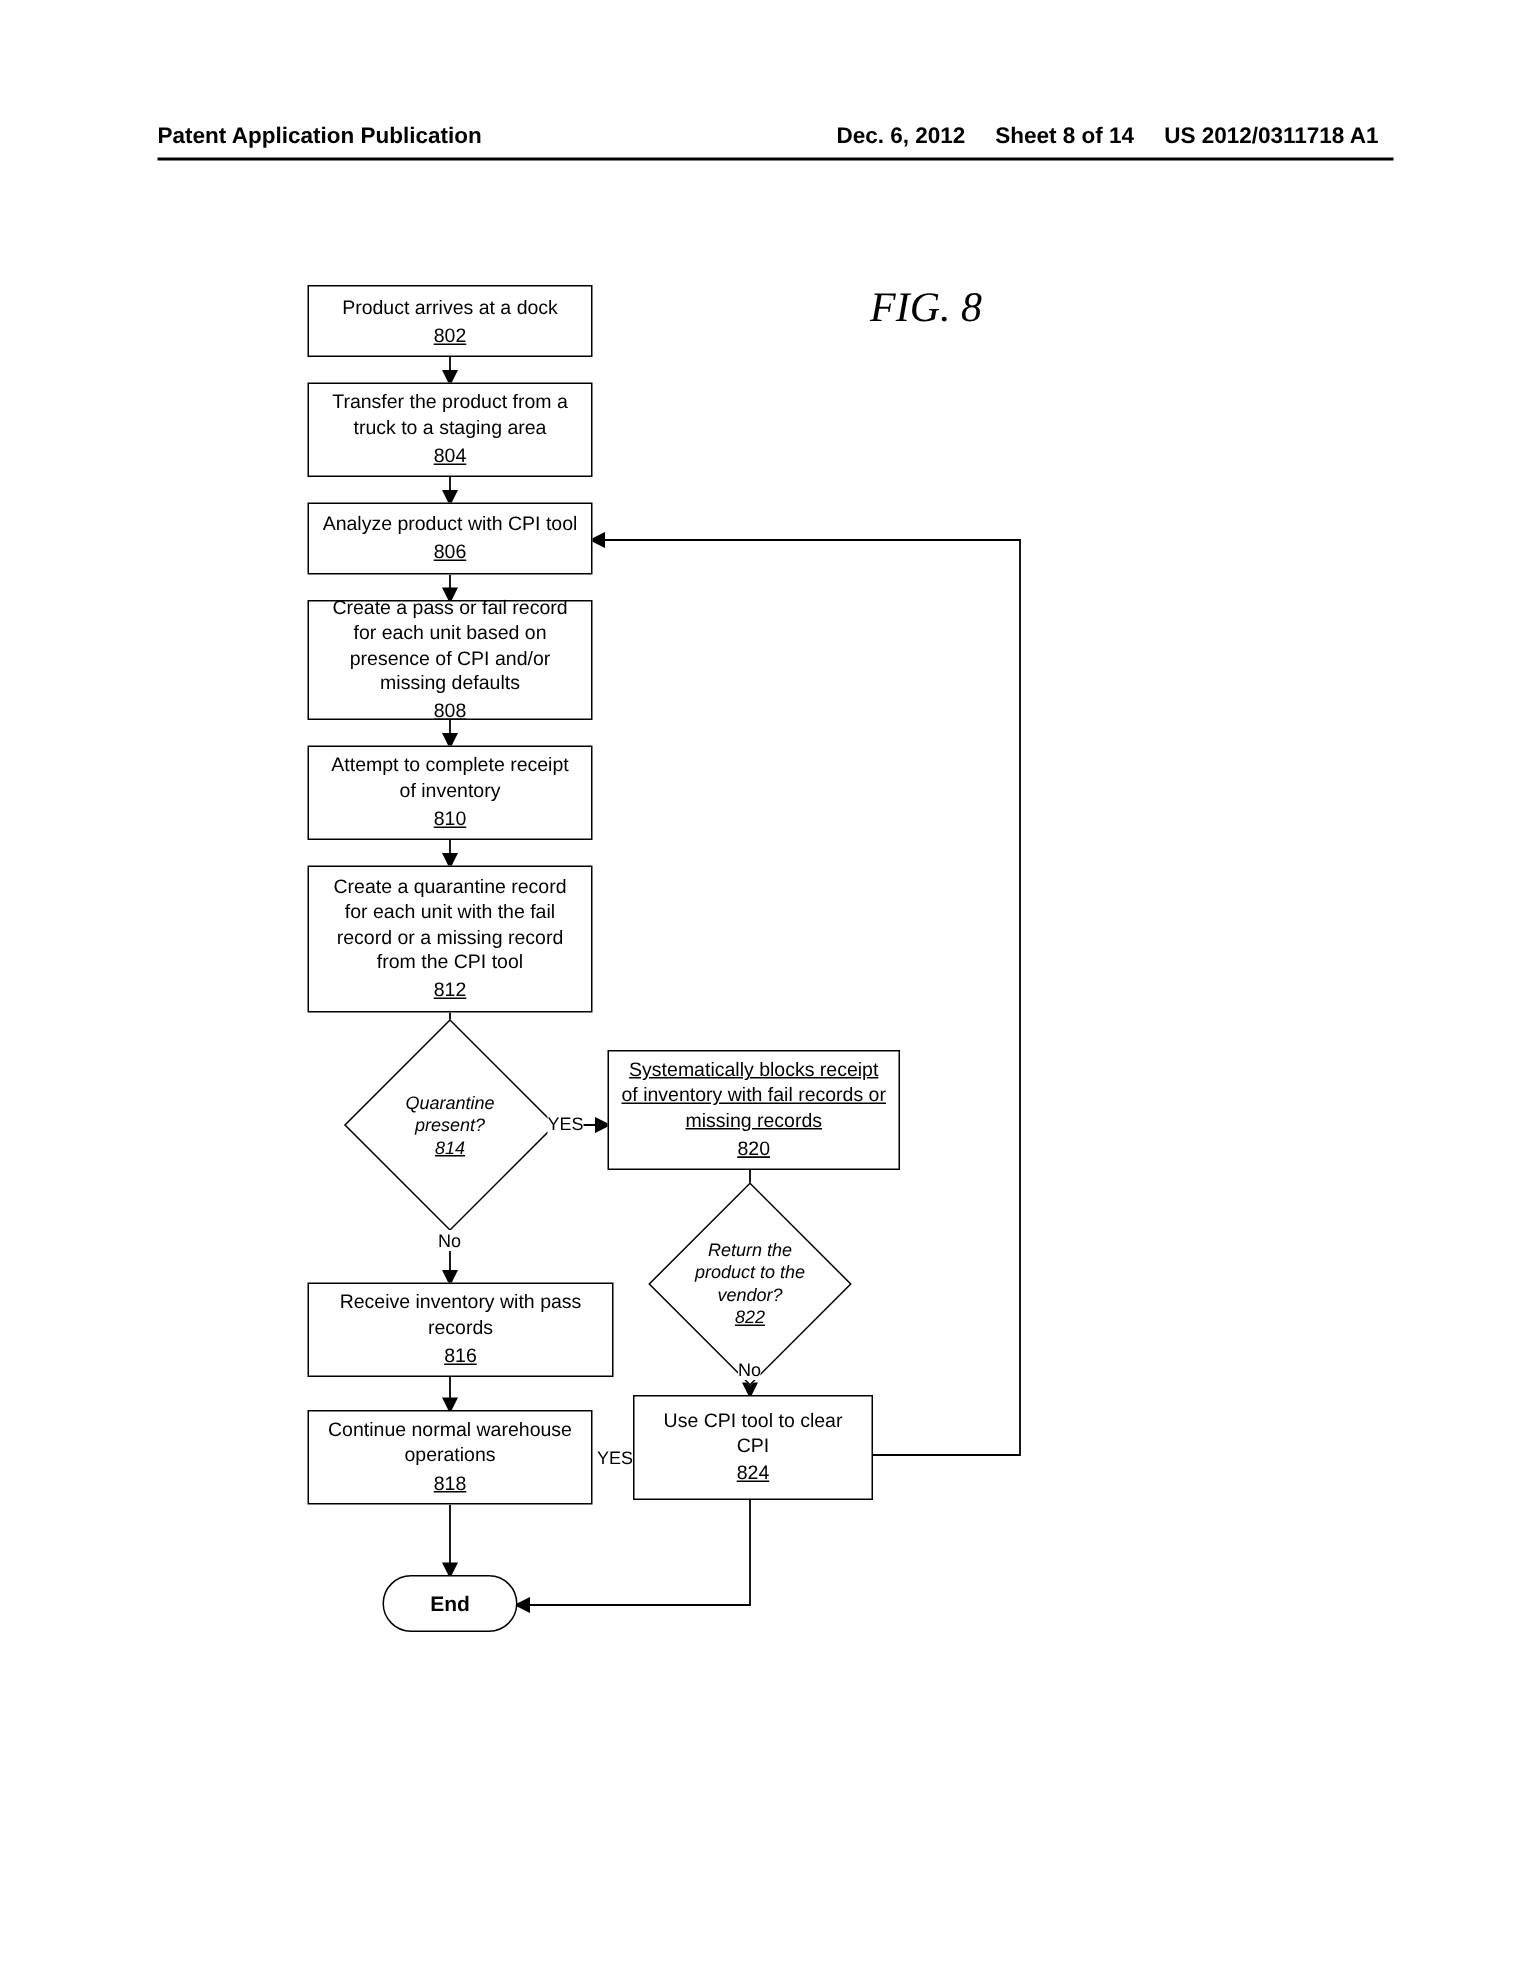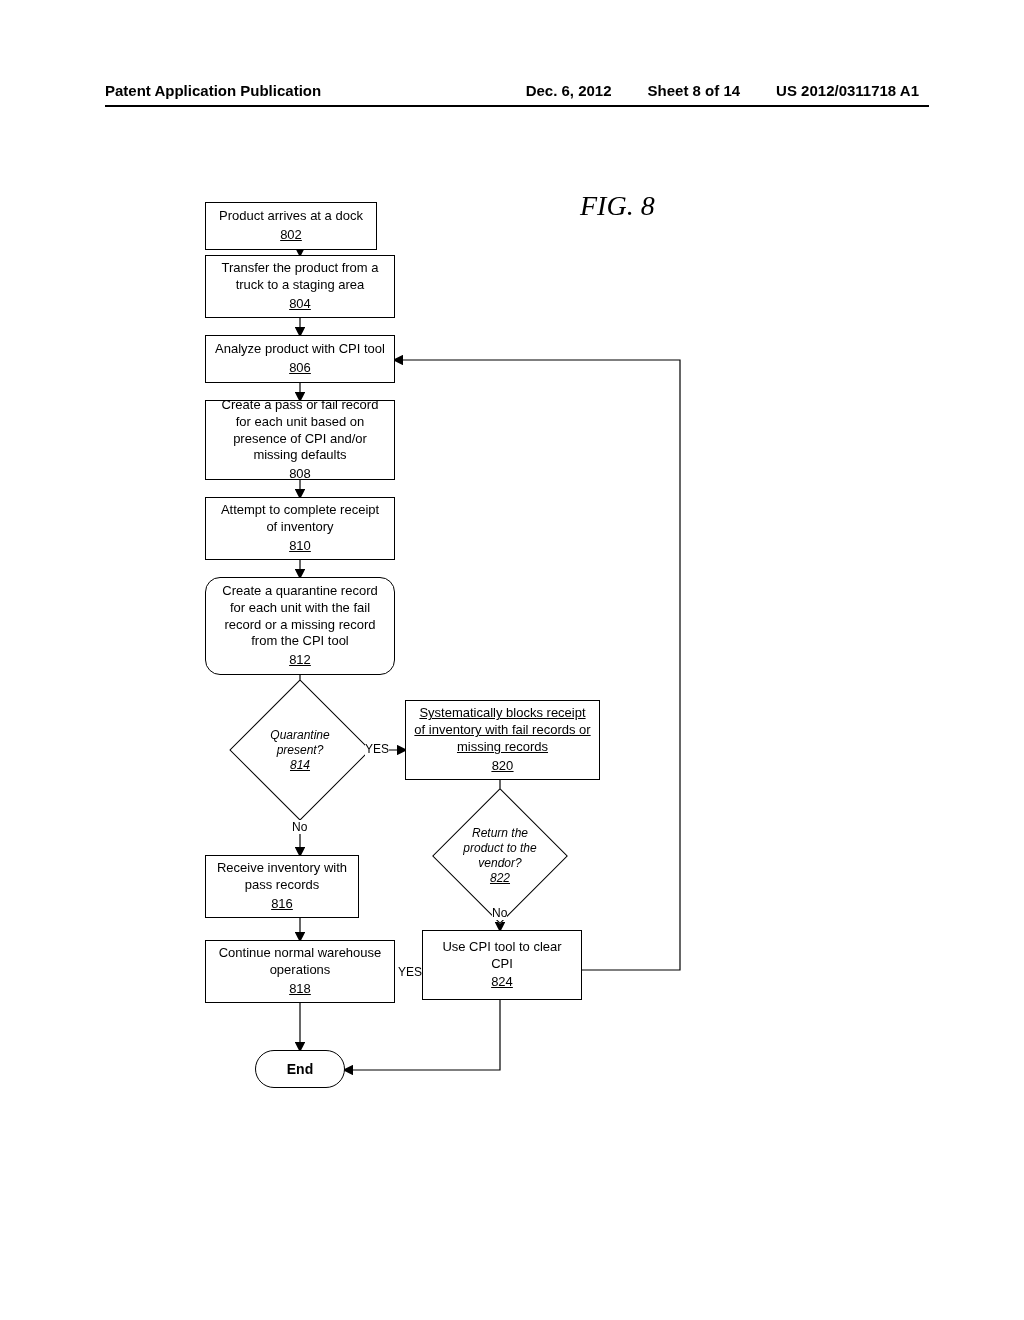--- a/index.html
+++ b/index.html
@@ -13,21 +13,21 @@
     .header {
       position: absolute;
       top: 82px;
       left: 105px;
       right: 105px;
       display: flex;
       justify-content: space-between;
       font-size: 15px;
       font-weight: bold;
     }
-    .header .right { display: flex; gap: 36px; }
+    .header .right { display: flex; gap: 20px; }
     .header-rule {
       position: absolute;
       top: 105px;
       left: 105px;
       right: 95px;
       border-top: 2px solid #000;
     }
     .fig-label {
       position: absolute;
       top: 190px;
@@ -146,21 +146,21 @@
 
   <line x1="300" y1="590" x2="300" y2="620" stroke="#000" stroke-width="1.2" marker-end="url(#arrow)"></line>
 
   <line x1="300" y1="712" x2="300" y2="740" stroke="#000" stroke-width="1.2" marker-end="url(#arrow)"></line>
 
   <polyline points="380,780 480,780 480,170 195,170" fill="none" stroke="#000" stroke-width="1.2" marker-end="url(#arrow)"></polyline>
 
   <polyline points="300,810 300,880 145,880" fill="none" stroke="#000" stroke-width="1.2" marker-end="url(#arrow)"></polyline>
 </svg>
 
-  <div class="box" style="left:5px; top:12px; width:172px; height:48px;">
+  <div class="box" style="left:5px; top:0; width:190px; height:48px;justify-content:flex-end;">
     <span>Product arrives at a dock</span>
     <span class="ref">802</span>
   </div>
 
   <div class="box" style="left:5px; top:65px; width:190px; height:63px;">
     <span>Transfer the product from a truck to a staging area</span>
     <span class="ref">804</span>
   </div>
 
   <div class="box" style="left:5px; top:145px; width:190px; height:48px;">
@@ -171,36 +171,36 @@
   <div class="box" style="left:5px; top:210px; width:190px; height:80px;justify-content:center;">
     <span>Create a pass or fail record for each unit based on presence of CPI and/or missing defaults</span>
     <span class="ref">808</span>
   </div>
 
   <div class="box" style="left:5px; top:307px; width:190px; height:63px;">
     <span>Attempt to complete receipt of inventory</span>
     <span class="ref">810</span>
   </div>
 
-  <div class="box" style="left:5px; top:387px; width:190px; height:98px;border-radius:15px;">
+  <div class="box" style="left:5px; top:387px; width:190px; height:98px;">
     <span>Create a quarantine record for each unit with the fail record or a missing record from the CPI tool</span>
     <span class="ref">812</span>
   </div>
 
   <div class="diamond" style="left:50px; top:510px; width:100px; height:100px;">
     <div class="shape"></div>
     <div class="content">
       <span>Quarantine present?</span><br>
       <span class="ref">814</span>
     </div>
   </div>
   <div class="edge-label" style="left:165px; top:552px;">YES</div>
   <div class="edge-label" style="left:92px; top:630px;">No</div>
 
-  <div class="box" style="left:5px; top:665px; width:154px; height:63px;">
+  <div class="box" style="left:5px; top:665px; width:204px; height:63px;">
     <span>Receive inventory with pass records</span>
     <span class="ref">816</span>
   </div>
 
   <div class="box" style="left:5px; top:750px; width:190px; height:63px;">
     <span>Continue normal warehouse operations</span>
     <span class="ref">818</span>
   </div>
   <div class="edge-label" style="left:198px; top:775px;">YES</div>
 

